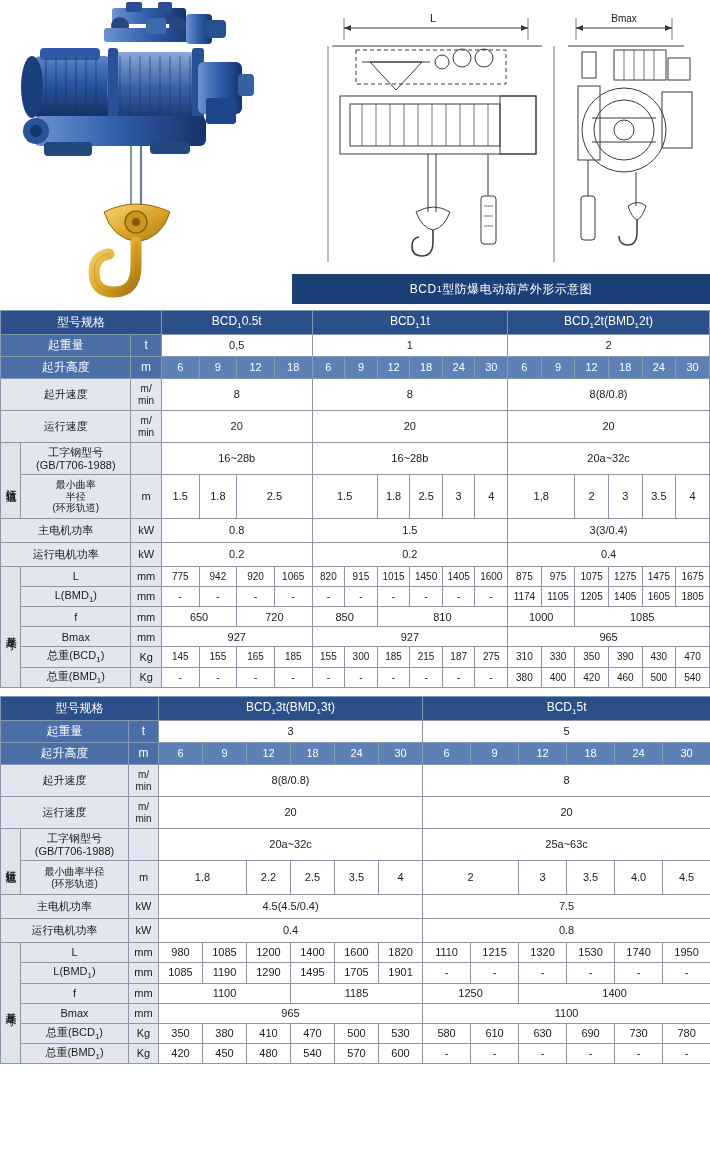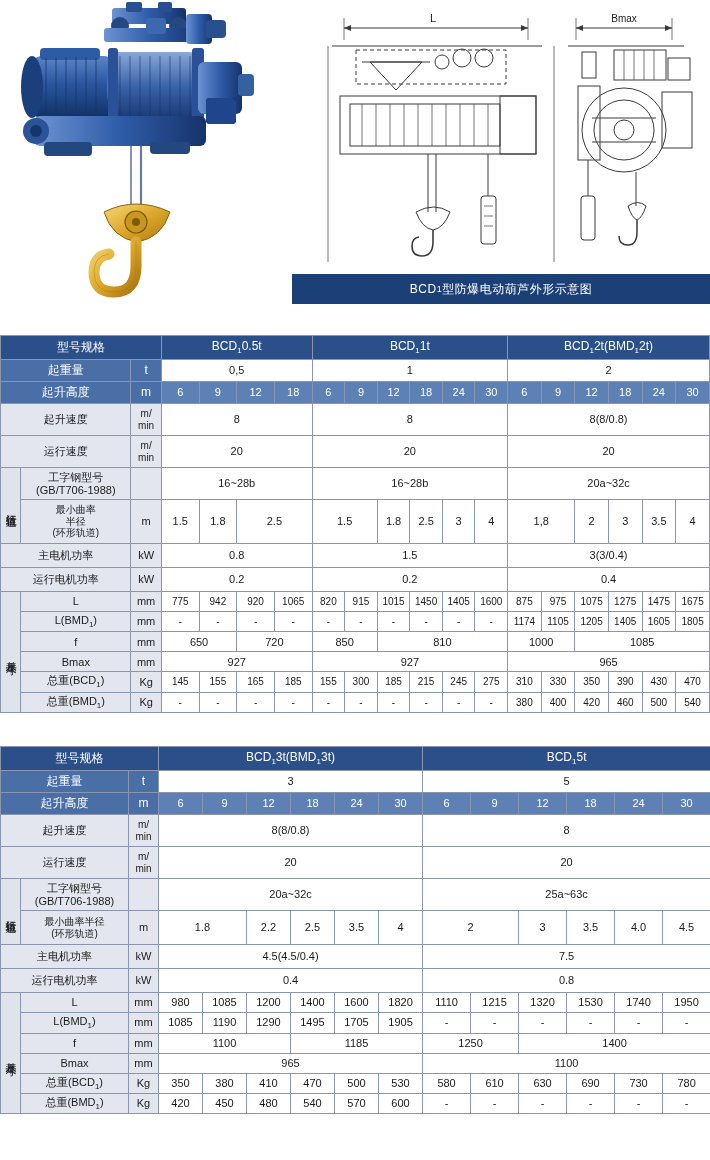--- a/index.html
+++ b/index.html
@@ -43,21 +43,20 @@
   }
   .diag-caption sub { font-size: 9px; }
 
   
   table.spec {
     border-collapse: collapse;
     width: 710px;
     table-layout: fixed;
     font-size: 11px;
     color: #1a1a1a;
-    margin-top: 25px;
   }
   table.spec td, table.spec th {
     border: 1px solid #8a96ad;
     text-align: center;
     vertical-align: middle;
     padding: 2px 1px;
     line-height: 1.15;
     font-weight: normal;
     background: #ffffff;
   }
@@ -476,21 +475,21 @@
         <td class="lbl">总重(BCD<sub>1</sub>)</td>
         <td class="lbl">Kg</td>
         <td class="small">145</td>
         <td class="small">155</td>
         <td class="small">165</td>
         <td class="small">185</td>
         <td class="small">155</td>
         <td class="small">300</td>
         <td class="small">185</td>
         <td class="small">215</td>
-        <td class="small">245</td>
+        <td class="small">187</td>
         <td class="small">275</td>
         <td class="small">310</td>
         <td class="small">330</td>
         <td class="small">350</td>
         <td class="small">390</td>
         <td class="small">430</td>
         <td class="small">470</td>
       </tr>
       <tr style="height:20px">
         <td class="lbl">总重(BMD<sub>1</sub>)</td>
@@ -632,21 +631,21 @@
         <td>1950</td>
       </tr>
       <tr style="height:20px">
         <td class="lbl">L(BMD<sub>1</sub>)</td>
         <td class="lbl">mm</td>
         <td>1085</td>
         <td>1190</td>
         <td>1290</td>
         <td>1495</td>
         <td>1705</td>
-        <td>1905</td>
+        <td>1901</td>
         <td>-</td>
         <td>-</td>
         <td>-</td>
         <td>-</td>
         <td>-</td>
         <td>-</td>
       </tr>
       <tr style="height:20px">
         <td class="lbl">f</td>
         <td class="lbl">mm</td>

